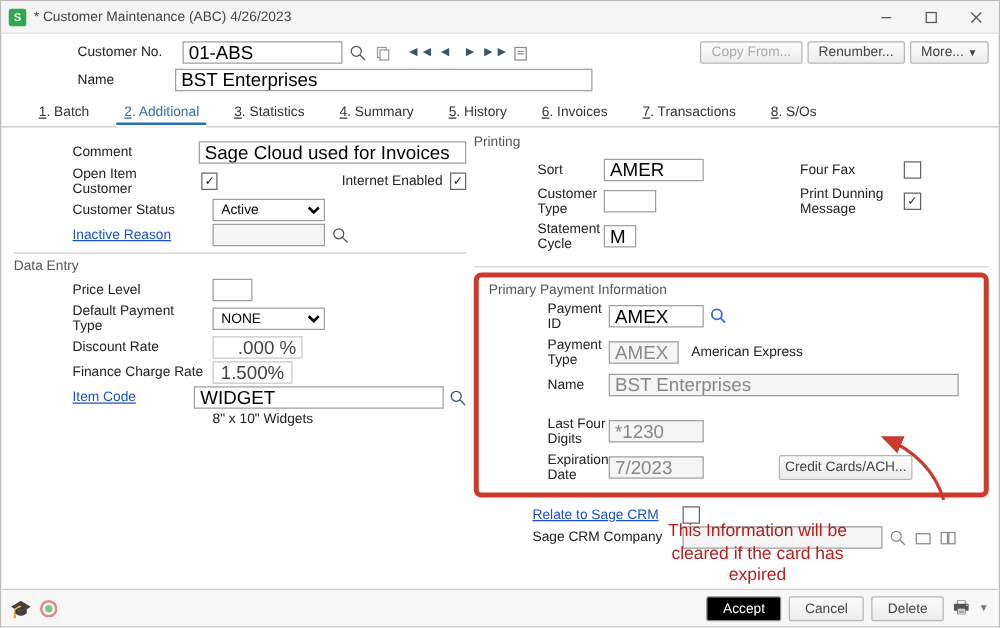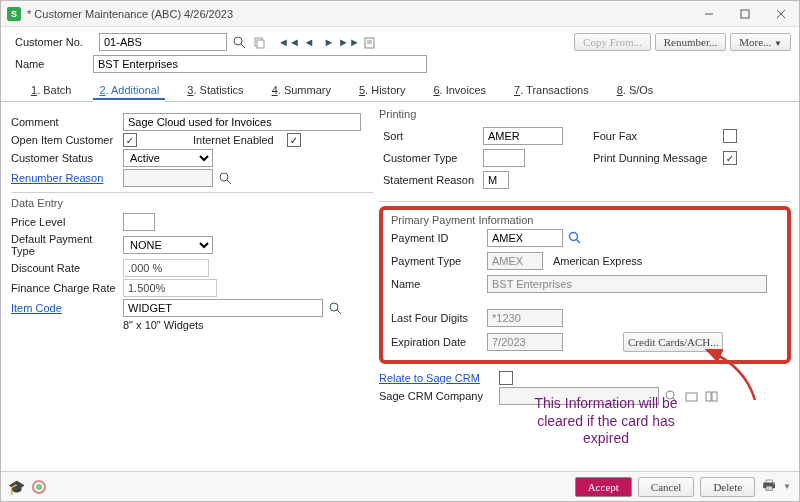--- a/index.html
+++ b/index.html
@@ -38,45 +38,44 @@
     display:flex;align-items:center;justify-content:center;
     color:#555;
   }
   
   .toprow {
     padding: 6px 8px 2px 14px;
     display:flex;
     align-items:center;
     gap:4px;
   }
-  .lbl { color:#222; }
+  .lbl { color:#222;margin-left:47px; }
   .inp {
     border:1px solid #a0a0a0;
     background:#fff;
     height:18px;
     padding:1px 4px;
-    font-size:11px;
+    font-size:15px;
   }
   .inp.ro { background:#fff; border-color:#c8c8c8; color:#444; }
   .inp.disabled { background:#f5f5f5; color:#888; }
   .icon-btn {
     width:16px;height:16px;
     display:inline-flex;align-items:center;justify-content:center;
     color:#555;
   }
   .nav-btn { color:#356; }
   .right-btns { margin-left:auto; display:flex; gap:4px; }
   .btn {
     border:1px solid #b4b4b4;
     background:linear-gradient(#fcfcfc,#ececec);
     padding:2px 8px;
     font-size:11px;
     border-radius:2px;
     color:#444;
-    font-family:Liberation Serif, serif;
   }
   .btn.disabled { color:#aaa; }
   .namerow { padding:2px 14px 4px 14px; display:flex; align-items:center; gap:8px; }
   
   .tabs {
     display:flex;
     gap:24px;
     padding:4px 28px 0 28px;
     border-bottom:1px solid #c7c7c7;
   }
@@ -140,22 +139,22 @@
     display:grid;
     grid-template-columns:96px 1fr;
     row-gap:5px;
     align-items:center;
   }
   .crm-block {
     padding:6px 0 0 0;
   }
   .annot {
     position:absolute;
-    left:490px; top:394px;
-    color:#701a75;
+    left:490px; top:415px;
+    color:#b91c1c;
     font-size:14px;
     text-align:center;
     line-height:1.25;
     width:230px;
   }
   .arrow {
     position:absolute;
     left:700px; top:345px;
     width:64px;height:60px;
     pointer-events:none;
@@ -166,21 +165,21 @@
     left:0; right:0; bottom:0;
     height:30px;
     border-top:1px solid #cfcfcf;
     background:#f7f7f7;
     display:flex;
     align-items:center;
     padding:0 8px;
     gap:6px;
   }
   .bottombar .spacer { flex:1; }
-  .btn.accept { background:#be185d;color:#fff;border-color:#8c8c8c;padding:3px 12px; }
+  .btn.accept { background:#000000;color:#fff;border-color:#8c8c8c;padding:3px 12px; }
   .btn.plain { padding:3px 12px; }
 </style>
 </head>
 <body>
 
 <div class="titlebar">
   <div class="app-icon">S</div>
   <div class="title-text">* Customer Maintenance (ABC) 4/26/2023</div>
   <div class="win-controls">
     <div class="win-btn">
@@ -267,21 +266,21 @@
       <span class="lbl" style="width:90px">Internet Enabled</span>
       <span class="check">✓</span>
     </div>
     <div class="frow">
       <span class="lbl">Customer Status</span>
       <select class="select" style="width:90px">
         <option>Active</option>
       </select>
     </div>
     <div class="frow">
-      <a href="#" class="lbl link">Renumber Reason</a>
+      <a href="#" class="lbl link">Inactive Reason</a>
       <input class="inp disabled" style="width: 90px;">
       <span class="icon-btn">
         <svg width="13" height="13">
             <circle cx="5" cy="5" r="4" fill="none" stroke="#555"></circle>
             <line x1="8" y1="8" x2="12" y2="12" stroke="#555"></line>
           </svg>
       </span>
     </div>
     <div class="sep"></div>
     <div class="group-title">Data Entry</div>
@@ -290,25 +289,25 @@
       <input class="inp" style="width: 32px;">
     </div>
     <div class="frow">
       <span class="lbl">Default Payment Type</span>
       <select class="select" style="width:90px">
         <option>NONE</option>
       </select>
     </div>
     <div class="frow">
       <span class="lbl">Discount Rate</span>
-      <input class="inp ro" style="width: 86px; text-align: left;" value=".000 %">
+      <input class="inp ro" style="width: 72px; text-align: right;" value=".000 %">
     </div>
     <div class="frow">
       <span class="lbl">Finance Charge Rate</span>
-      <input class="inp ro" style="width: 94px; text-align: left;" value="1.500%">
+      <input class="inp ro" style="width: 64px; text-align: center;" value="1.500%">
     </div>
     <div class="frow">
       <a href="#" class="lbl link">Item Code</a>
       <input class="inp" style="width: 200px;" value="WIDGET">
       <span class="icon-btn">
         <svg width="13" height="13">
             <circle cx="5" cy="5" r="4" fill="none" stroke="#356"></circle>
             <line x1="8" y1="8" x2="12" y2="12" stroke="#356"></line>
           </svg>
       </span>
@@ -325,21 +324,21 @@
       <span class="lbl">Sort</span>
       <input class="inp" style="width: 80px;" value="AMER">
       <span class="lbl">Four Fax</span>
       <span class="check"></span>
 
       <span class="lbl">Customer Type</span>
       <input class="inp" style="width: 42px;" value="">
       <span class="lbl">Print Dunning Message</span>
       <span class="check">✓</span>
 
-      <span class="lbl">Statement Reason</span>
+      <span class="lbl">Statement Cycle</span>
       <input class="inp" style="width: 26px;" value="M">
       <span></span>
         <span></span>
     </div>
     <div class="sep"></div>
 
     <div class="primary-box">
       <div class="group-title" style="margin-top:0">Primary Payment Information</div>
       <div class="primary-grid">
         <span class="lbl">Payment ID</span>

